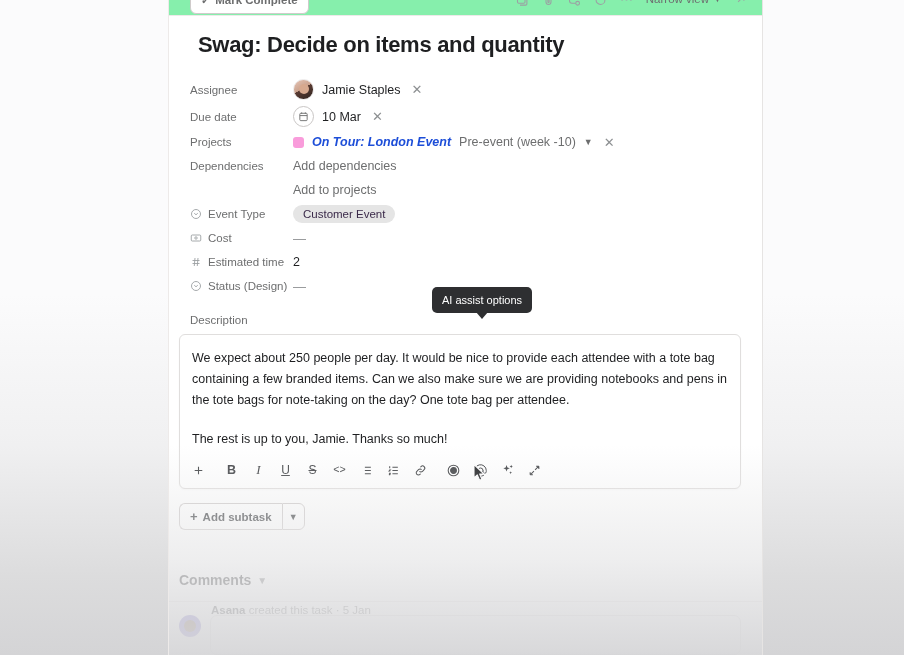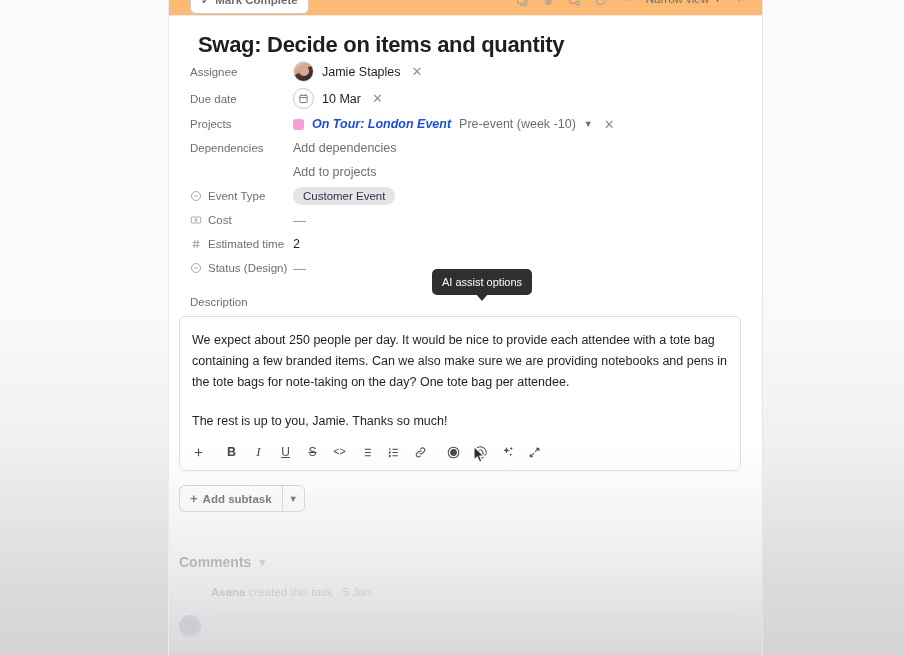--- a/index.html
+++ b/index.html
@@ -28,21 +28,21 @@
     position:absolute; left:0; right:0; bottom:0; height:210px;
     background: linear-gradient(to bottom, rgba(255,255,255,0) 0%, rgba(232,232,233,.75) 55%, rgba(214,214,216,.95) 100%);
     pointer-events:none;
   }
 
   
   .header-bar {
     position: relative;
     height: 16px;
     border-bottom: 1px solid #edeae9;
-    background: #fdba74;
+    background: #86efac;
   }
   .mark-complete {
     position: absolute; left: 21px; top: -14px;
     height: 28px; padding: 0 10px;
     border: 1px solid #cfcbcb; border-radius: 6px;
     background: #fff; color: #6d6e6f;
     font-size: 11.5px; font-weight: 600;
     display: flex; align-items: center; gap: 5px;
     white-space: nowrap;
   }
@@ -65,21 +65,21 @@
   }
 
   
   .task-title {
     font-size: 22px; font-weight: 700; color: #1e1f21;
     letter-spacing: -0.3px;
     margin: 16px 0 0 29px;
   }
 
   
-  .fields { }
+  .fields { margin-top: 18px; }
   .field-row {
     display: flex; align-items: center;
     min-height: 24px;
     padding: 3px 0;
   }
   .field-label {
     width: 124px; flex: none;
     padding-left: 21px;
     font-size: 11.5px; color: #6d6e6f;
     display: flex; align-items: center; gap: 6px;

